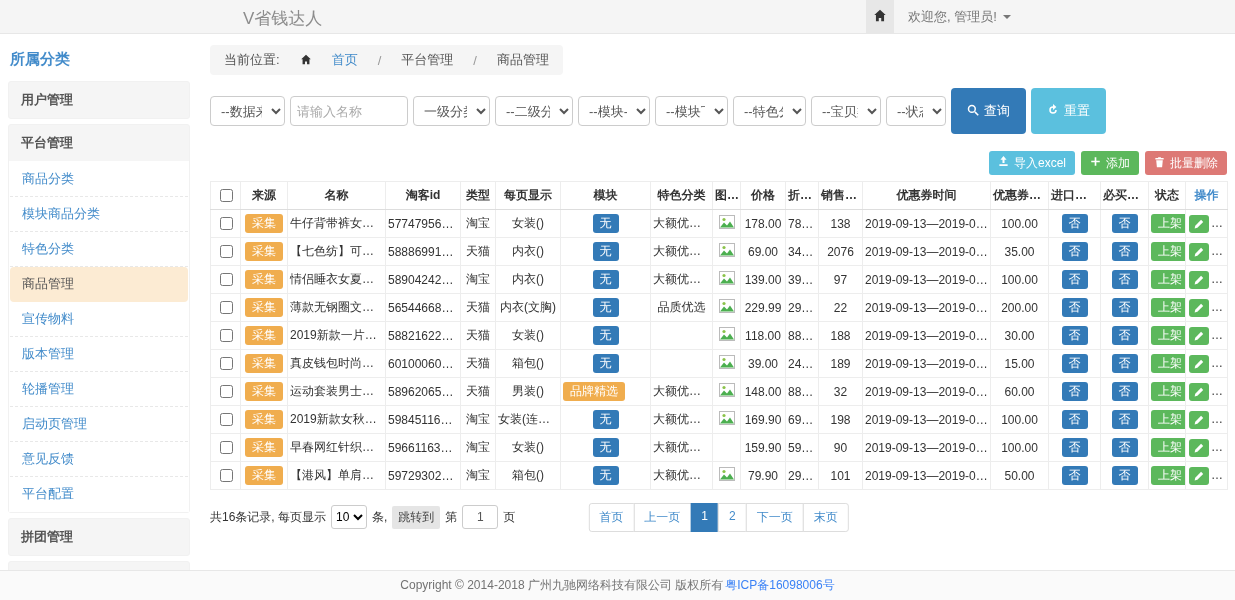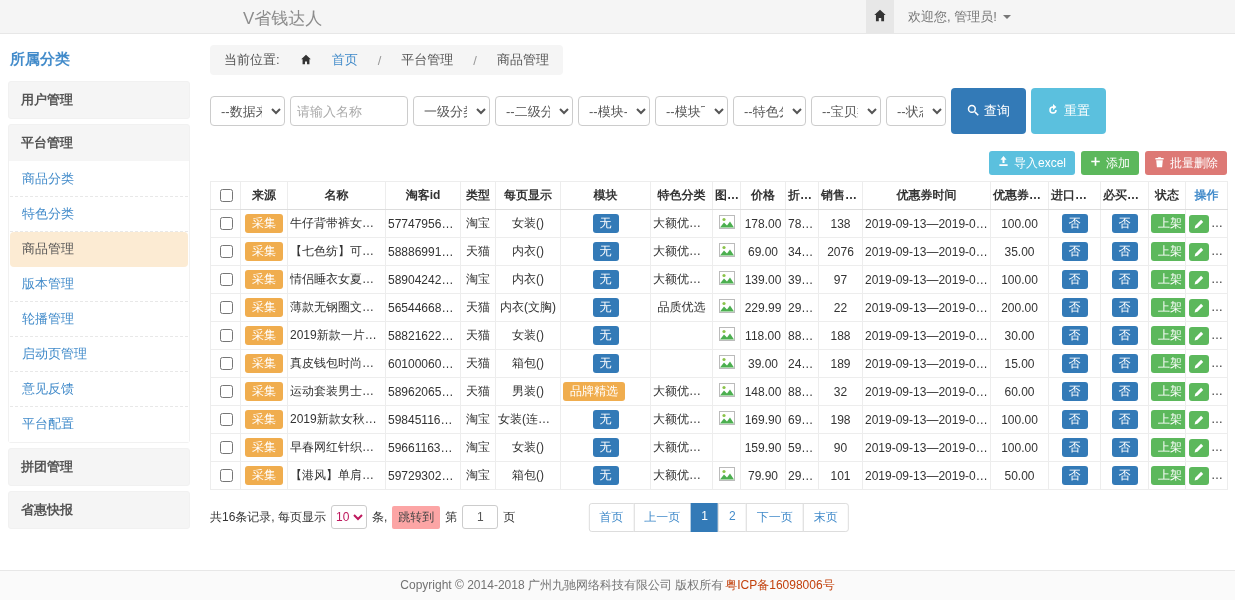--- a/index.html
+++ b/index.html
@@ -49,31 +49,31 @@
   .badge-blue { background:#337ab7; }
   .badge-orange { background:#f0ad4e; }
   .badge-green { background:#5cb85c; }
   .module-extra { margin-left:3px; }
   .op-btn { display:inline-flex; width:20px; height:18px; border-radius:3px; align-items:center; justify-content:center; margin:0 1px; cursor:pointer; vertical-align:middle; }
   .op-edit { background:#5cb85c; }
   .op-del { background:#d9534f; }
   
   .pager-row { margin-top:12px; position:relative; font-size:12px; color:#333; height:30px; display:flex; align-items:center; }
   .pager-left { display:flex; align-items:center; gap:5px; }
-  .page-size-select { height:24px; border:1px solid #ccc; border-radius:3px; font-size:12px; color:#be185d; background:#fff; }
-  .jump-btn { background:#fca5a5; color:#444; padding:3px 6px; border-radius:2px; cursor:pointer; }
+  .page-size-select { height:24px; border:1px solid #ccc; border-radius:3px; font-size:12px; color:#000000; background:#fff; }
+  .jump-btn { background:#e5e5e5; color:#444; padding:3px 6px; border-radius:2px; cursor:pointer; }
   .page-input { width:36px; height:24px; border:1px solid #ccc; border-radius:3px; text-align:center; font-size:12px; color:#555; }
   .pager-right { position:absolute; left:50%; transform:translateX(-50%); display:flex; }
   .page-btn { border:1px solid #ddd; background:#fff; color:#428bca; padding:5px 10px; margin-left:-1px; cursor:pointer; }
   .page-btn.first { border-radius:3px 0 0 3px; margin-left:0; }
   .page-btn.last { border-radius:0 3px 3px 0; }
   .page-btn.active { background:#337ab7; border-color:#337ab7; color:#fff; }
   
   .footer { position:absolute; left:0; top:570px; width:1235px; height:30px; background:#fafafa; border-top:1px solid #e7e7e7; display:flex; align-items:center; justify-content:center; font-size:12px; color:#737373; gap:2px; z-index:5; }
-  .footer .link { color:#c2410c; text-decoration:none; cursor:pointer; }
+  .footer .link { color:#3b82f6; text-decoration:none; cursor:pointer; }
 </style>
 </head>
 <body>
 
 <div class="topbar">
   <div class="brand">V省钱达人</div>
   <div class="topbar-right">
     <div class="home-btn">
       <span><svg width="14" height="13" viewBox="0 0 16 16">
             <path d="M8 1l7 6.5h-2V15h-3.5v-4h-3v4H3V7.5H1z" fill="#333"></path>
@@ -89,22 +89,24 @@
 <div class="sidebar">
   <div class="sidebar-title">所属分类</div>
   <div id="menu">
       <div class="menu-group">
         <div class="menu-group-header">用户管理</div>
       </div>
       <div class="menu-group">
         <div class="menu-group-header">平台管理</div>
         <div class="submenu">
           <div class="submenu-item">商品分类</div>
+          <div class="submenu-item">模块商品分类</div>
           <div class="submenu-item">特色分类</div>
           <div class="submenu-item active">商品管理</div>
+          <div class="submenu-item">宣传物料</div>
           <div class="submenu-item">版本管理</div>
           <div class="submenu-item">轮播管理</div>
           <div class="submenu-item">启动页管理</div>
           <div class="submenu-item">意见反馈</div>
           <div class="submenu-item">平台配置</div>
         </div>
       </div>
       <div class="menu-group">
         <div class="menu-group-header">拼团管理</div>
       </div>

